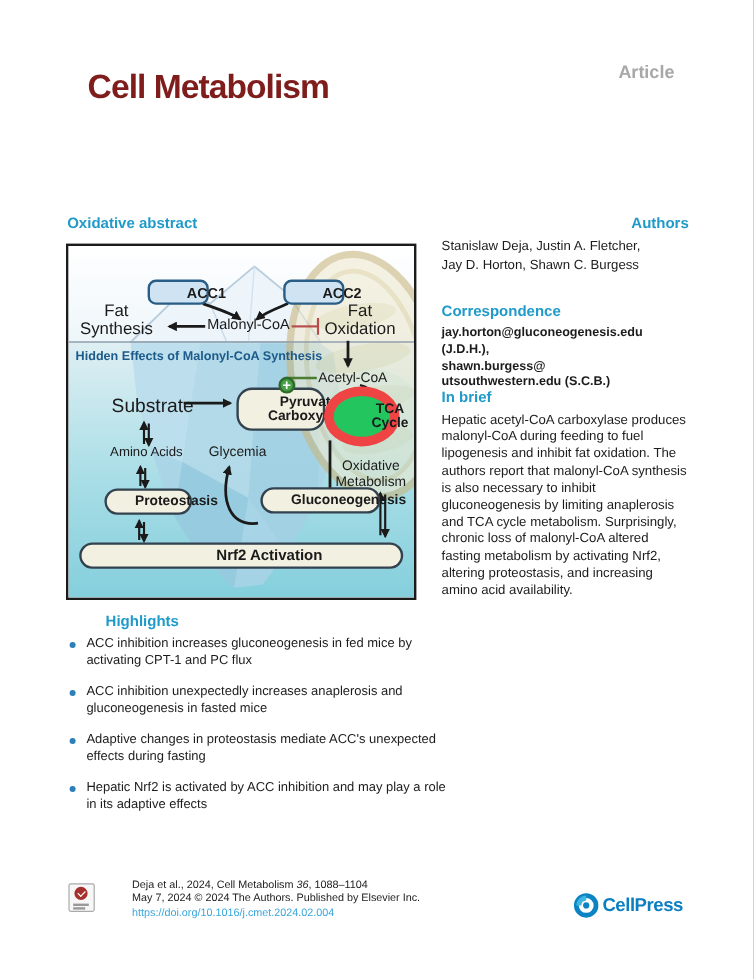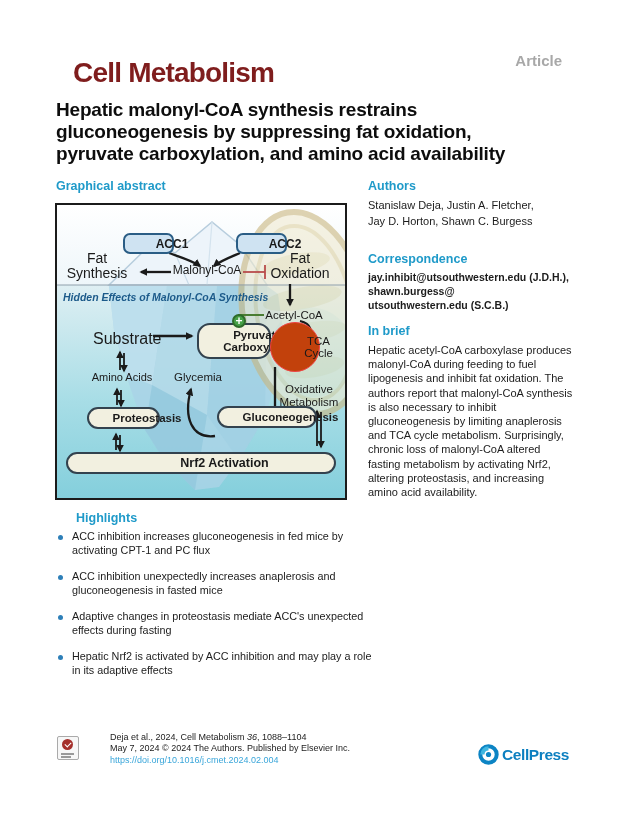--- a/index.html
+++ b/index.html
@@ -18,35 +18,35 @@
   
   .ga-heading{position:absolute;left:56px;top:179px;}
   .abstract-frame{position:absolute;left:55px;top:203px;width:288px;height:293px;border:2px solid #1b1b1b;background:#fdfdfd;}
   .abstract-inner{position:absolute;inset:0;overflow:hidden;}
   .abstract-inner svg.bg{position:absolute;left:0;top:0;}
   .dlabel{position:absolute;text-align:center;color:#1a1a1a;line-height:1.1;}
   .dbox{position:absolute;display:flex;align-items:center;justify-content:center;text-align:center;color:#1a1a1a;box-sizing:border-box;padding-left:47px;}
   .box-blue{background:#cfe3f2;border:2px solid #2a5d85;border-radius:7px;font-size:12px;font-weight:bold;}
   .box-cream{background:#f2f0e0;border:2px solid #33424e;border-radius:13px;font-size:11.5px;font-weight:bold;line-height:12.5px;}
   .pill{background:#f2f0e0;border:2px solid #33424e;border-radius:12px;font-size:11.5px;font-weight:bold;}
-  .tca-circle{background:#c2410c;border:1px solid #ef4444;border-radius:50%;font-size:11.5px;font-weight:normal;line-height:12.5px;}
+  .tca-circle{background:#22c55e;border:8px solid #ef4444;border-radius:50%;font-size:11.5px;font-weight:bold;line-height:12.5px;}
   .plus-badge{position:absolute;left:175px;top:109px;width:14px;height:14px;border-radius:50%;
     background:#45a047;border:2px solid #2e6b2a;color:#fff;font-size:12px;font-weight:bold;
     display:flex;align-items:center;justify-content:center;line-height:1;z-index:5;box-sizing:border-box;}
-  .hidden-effects{position:absolute;left:6px;top:86px;font-size:10.5px;font-weight:bold;font-style:italic;color:#1c5a8a;white-space:nowrap;}
+  .hidden-effects{position:absolute;left:6px;top:86px;font-size:10.5px;font-weight:bold;color:#1c5a8a;white-space:nowrap;}
   
   .rcol{position:absolute;left:368px;width:206px;}
-  .authors-heading{top:179px;}
+  .authors-heading{top:179px;text-align:right;}
   .authors-text{position:absolute;left:368px;top:198px;width:206px;font-size:11px;line-height:15.5px;color:#1c1c1c;}
   .corr-heading{top:252px;}
   .corr-text{position:absolute;left:368px;top:271px;width:206px;font-size:10.5px;line-height:13.8px;color:#1c1c1c;font-weight:bold;}
   .inbrief-heading{top:324px;}
   .inbrief-text{position:absolute;left:368px;top:343px;width:206px;font-size:11px;line-height:14.2px;color:#1c1c1c;}
   
-  .hl-heading{position:absolute;left:44px;top:511px;padding-left:32px;}
+  .hl-heading{position:absolute;left:56px;top:511px;padding-left:32px;}
   .hl-list{position:absolute;left:56px;top:530px;width:322px;}
   .hl-item{display:flex;margin-bottom:13px;}
   .hl-bullet{width:5px;height:5px;border-radius:50%;background:#2d7fb8;margin:4.5px 9px 0 2px;flex:none;}
   .hl-text{font-size:10.8px;line-height:13.5px;color:#1c1c1c;}
   
   .crossmark{position:absolute;left:57px;top:736px;width:20px;height:22px;border:1px solid #aaa;border-radius:2px;background:#f7f7f7;}
   .crossmark .cm-circle{position:absolute;left:4px;top:2px;width:11px;height:11px;border-radius:50%;background:#a5302c;}
   .crossmark .cm-circle:after{content:"";position:absolute;left:3px;top:3px;width:5px;height:3px;border-left:1.5px solid #fff;border-bottom:1.5px solid #fff;transform:rotate(-45deg);}
   .crossmark .cm-line{position:absolute;left:3px;height:1.5px;background:#999;}
   .citation{position:absolute;left:110px;top:732px;font-size:9px;line-height:11.3px;color:#1c1c1c;}
@@ -57,27 +57,22 @@
   
   .watermark{position:absolute;left:104px;top:748px;font-size:59px;font-weight:bold;letter-spacing:-3px;color:#000;white-space:nowrap;z-index:50;line-height:1;}
 </style>
 </head>
 <body>
 
 <div class="page">
 
   <div class="article-label">Article</div>
   <div class="journal-title">Cell Metabolism</div>
-  <div class="paper-title">
-    <div>Hepatic malonyl-CoA synthesis restrains</div>
-    <div>gluconeogenesis by suppressing fat oxidation,</div>
-    <div>pyruvate carboxylation, and amino acid availability</div>
-  </div>
-
-  <div class="sec-heading ga-heading">Graphical abstract</div>
+
+  <div class="sec-heading ga-heading">Oxidative abstract</div>
 
   <div class="abstract-frame">
     <div class="abstract-inner">
       <svg class="bg" width="288" height="293" viewBox="0 0 288 293">
         <defs>
           <linearGradient id="skyGrad" x1="0" y1="0" x2="0" y2="1">
             <stop offset="0" stop-color="#ffffff"></stop>
               <stop offset="1" stop-color="#eef6fa"></stop>
           </linearGradient>
           <linearGradient id="waterGrad" x1="0" y1="0" x2="0" y2="1">
@@ -193,21 +188,21 @@
   </div>
 
   <div class="sec-heading rcol authors-heading">Authors</div>
   <div class="authors-text">
     <div>Stanislaw Deja, Justin A. Fletcher,</div>
     <div>Jay D. Horton, Shawn C. Burgess</div>
   </div>
 
   <div class="sec-heading rcol corr-heading">Correspondence</div>
   <div class="corr-text">
-    <div>jay.inhibit@utsouthwestern.edu (J.D.H.),</div>
+    <div>jay.horton@gluconeogenesis.edu (J.D.H.),</div>
     <div>shawn.burgess@</div>
     <div>utsouthwestern.edu (S.C.B.)</div>
   </div>
 
   <div class="sec-heading rcol inbrief-heading">In brief</div>
   <div class="inbrief-text">Hepatic acetyl-CoA carboxylase produces malonyl-CoA during feeding to fuel lipogenesis and inhibit fat oxidation. The authors report that malonyl-CoA synthesis is also necessary to inhibit gluconeogenesis by limiting anaplerosis and TCA cycle metabolism. Surprisingly, chronic loss of malonyl-CoA altered fasting metabolism by activating Nrf2, altering proteostasis, and increasing amino acid availability.</div>
 
   <div class="sec-heading hl-heading">Highlights</div>
   <div class="hl-list">
     <div class="hl-item">

